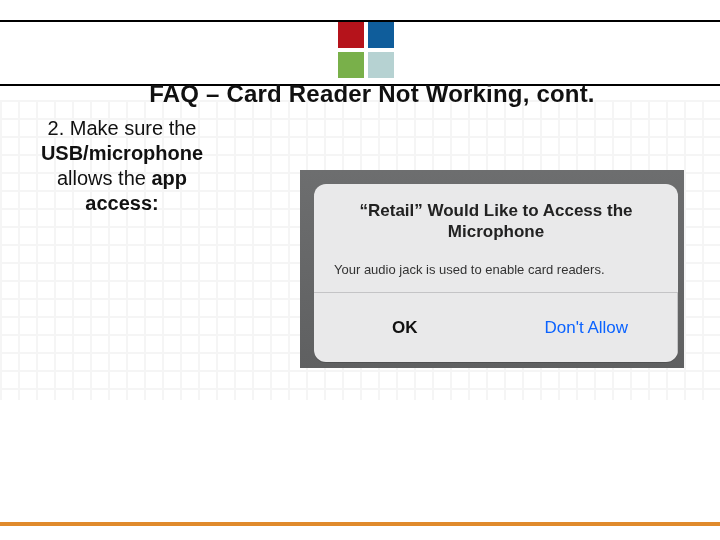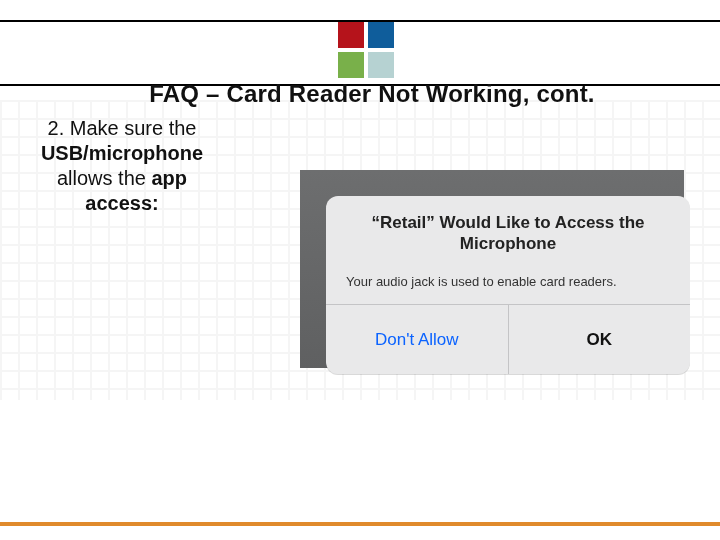--- a/index.html
+++ b/index.html
@@ -73,21 +73,21 @@
     color:#111;
   }
   .lefttext b { font-weight: bold; }
 
   
   .dialogwrap {
     position: absolute;
     left: 300px; top: 170px;
     width: 384px; height: 198px;
     background: linear-gradient(#6d6e6f,#5f6061);
-    padding: 26px;
+    padding: 14px;
   }
   .dialog {
     width: 364px; height: 178px;
     background: #e9e9ea;
     border-radius: 12px;
     box-shadow: 0 1px 0 rgba(0,0,0,0.15);
     display: flex;
     flex-direction: column;
     overflow: hidden;
   }
@@ -152,21 +152,21 @@
     <div class="lefttext">
       <span>2. Make sure the </span><b>USB/microphone</b><span> allows the </span><b>app access:</b>
     </div>
   </div>
 
   <div class="dialogwrap">
     <div class="dialog">
       <div class="dtitle">“Retail” Would Like to Access the Microphone</div>
       <div class="dmsg">Your audio jack is used to enable card readers.</div>
       <div class="drow">
+        <div class="dbtn allow">OK</div>
         <div class="dbtn deny">Don't Allow</div>
-        <div class="dbtn allow">OK</div>
       </div>
     </div>
   </div>
 
   <div class="footerbar"></div>
 
 </div>
 
 </body></html>

